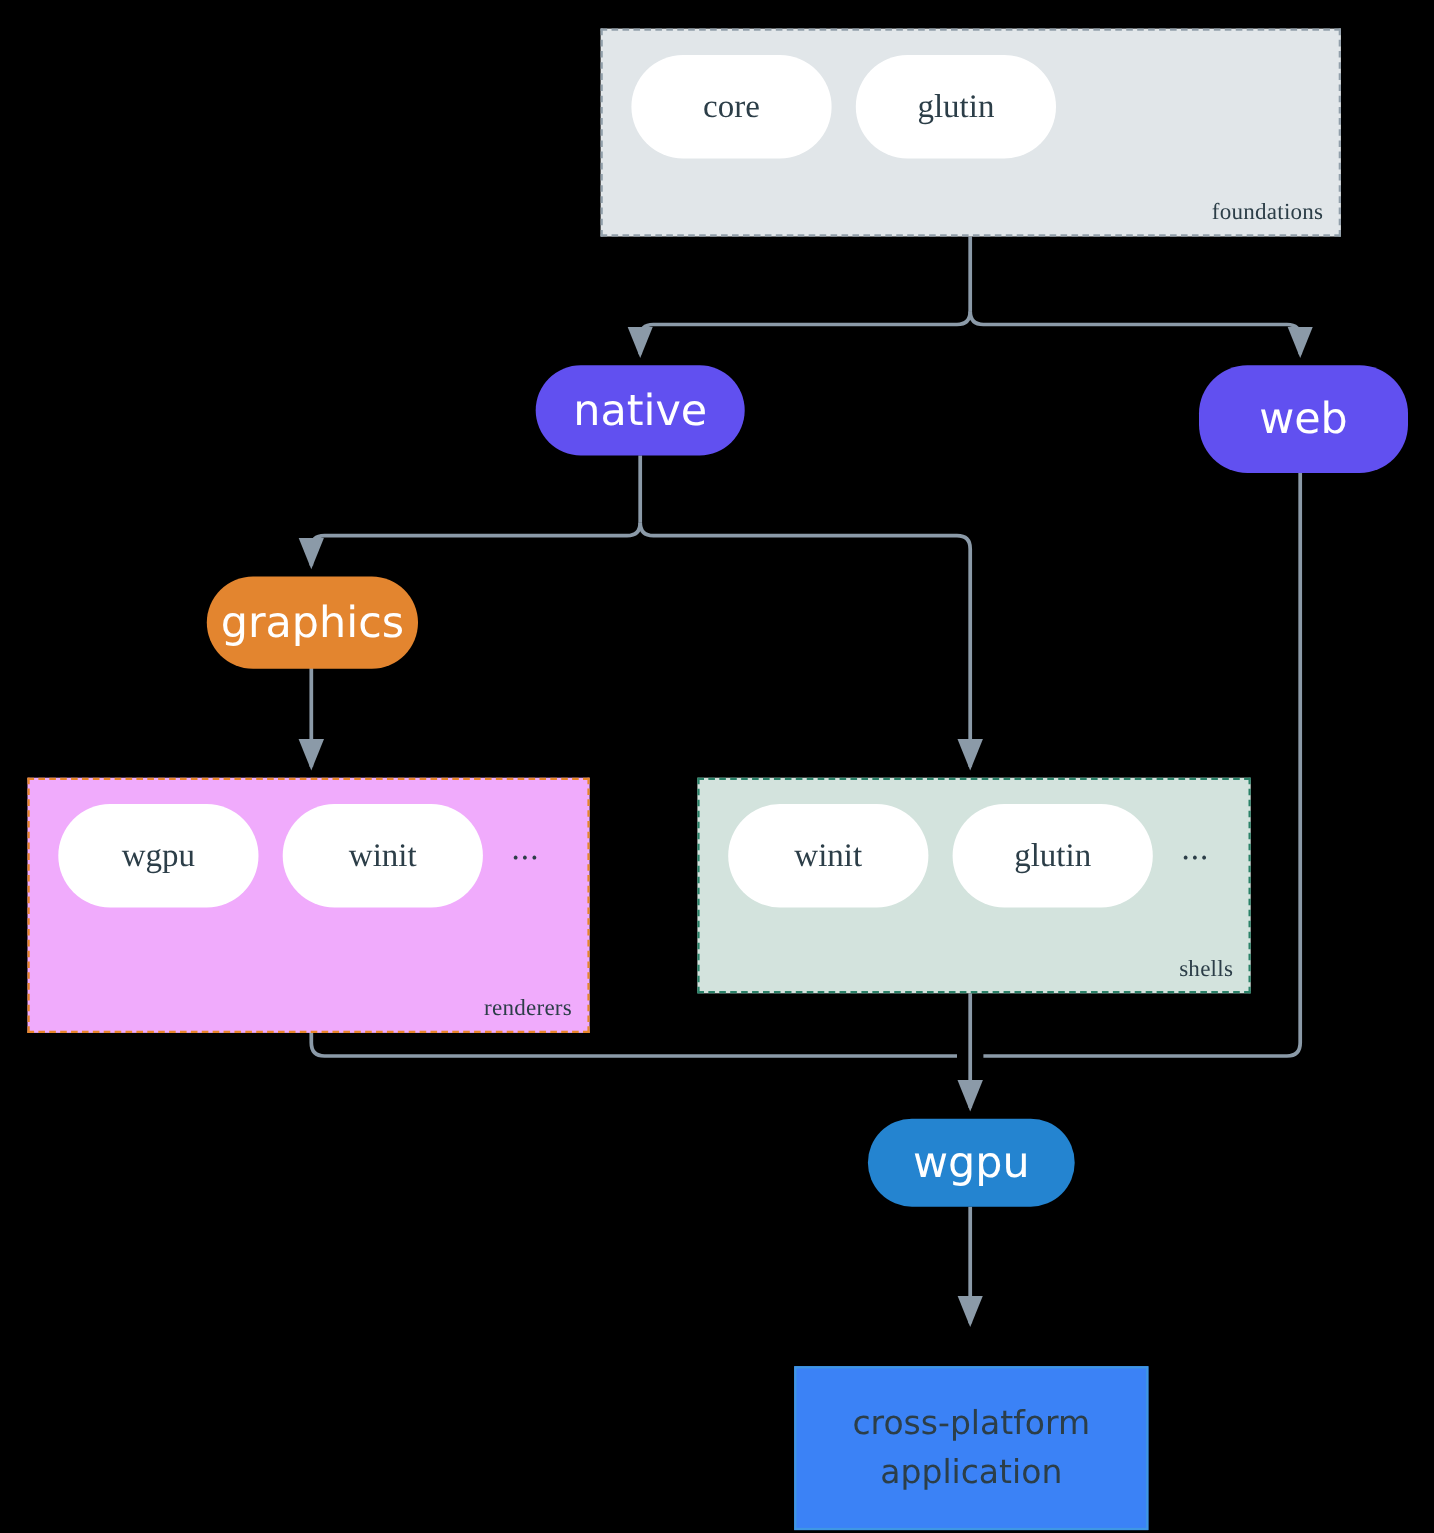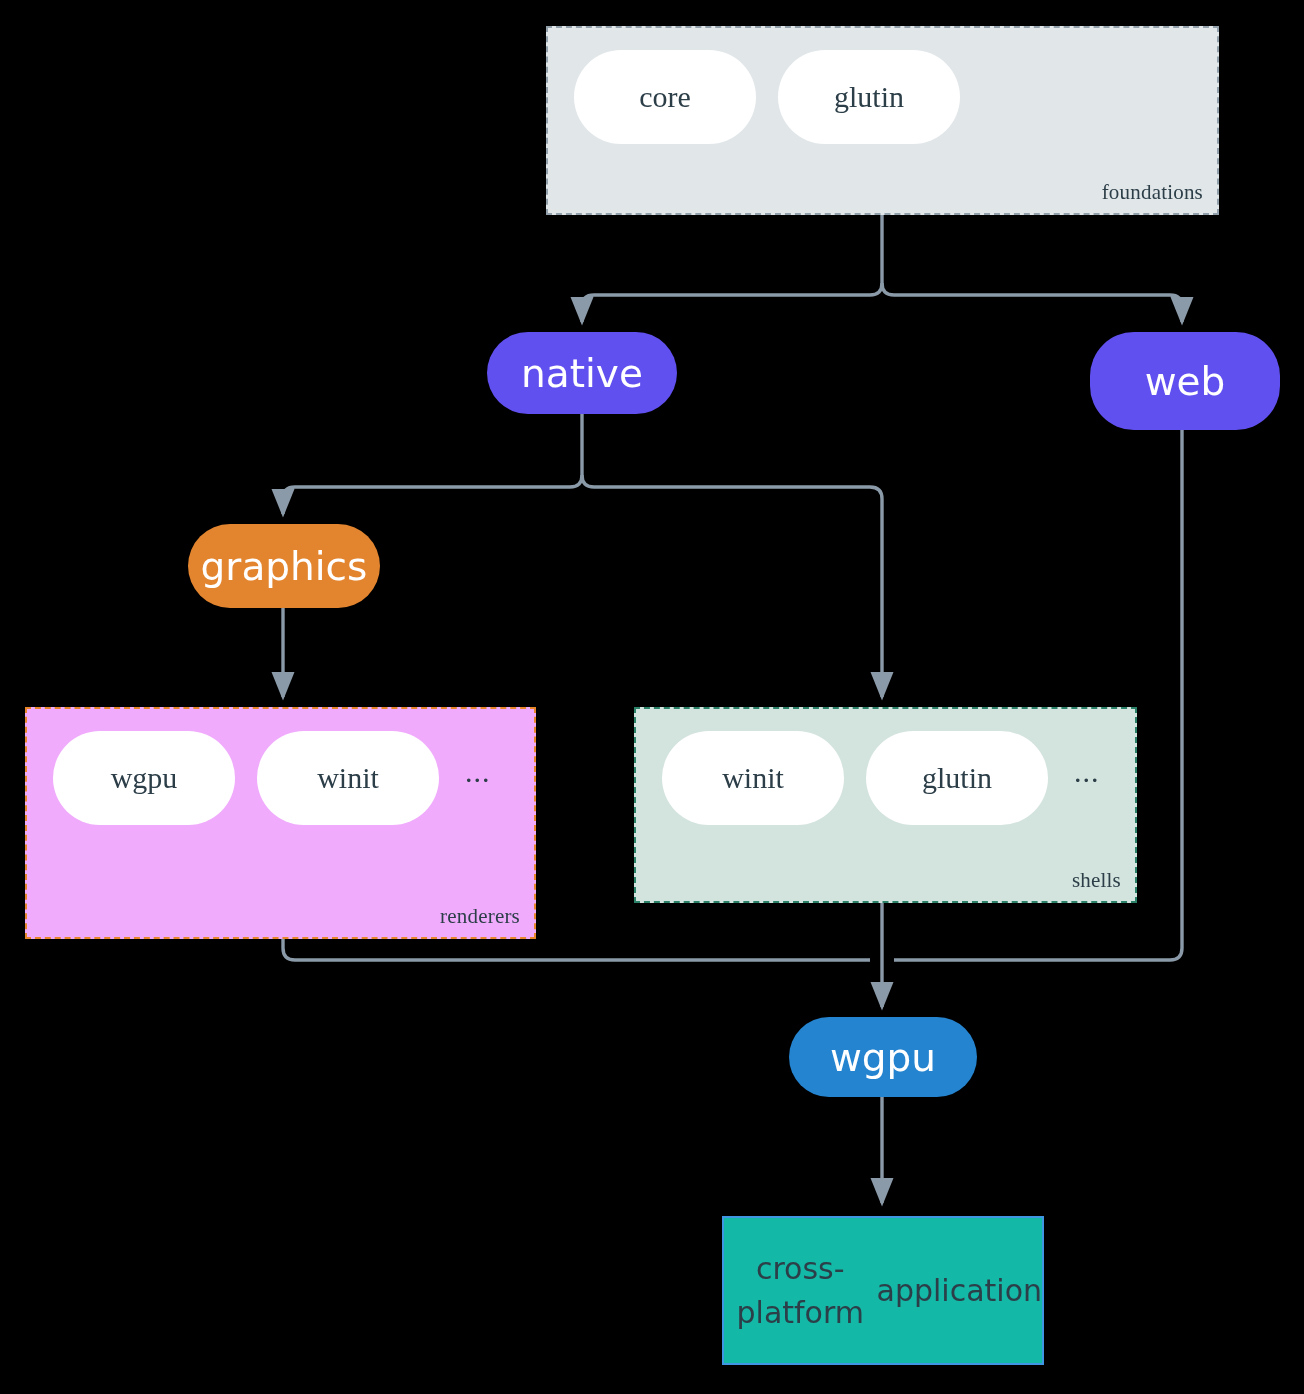--- a/index.html
+++ b/index.html
@@ -138,28 +138,28 @@
     top: 1017px;
     width: 188px;
     height: 80px;
     background: #2484d0;
   }
 
   
   #node-app {
     position: absolute;
     left: 722px;
-    top: 1216px;
+    top: 1242px;
     width: 322px;
     height: 149px;
     box-sizing: border-box;
-    background: #14b8a6;
+    background: #3b82f6;
     border: 2px solid #3f97e4;
     display: flex;
-    flex-direction: row;
+    flex-direction: column;
     align-items: center;
     justify-content: center;
     font-size: 30px;
     color: #2c3e48;
     line-height: 1.45;
     text-align: center;
   }
 </style>
 </head>
 <body>

